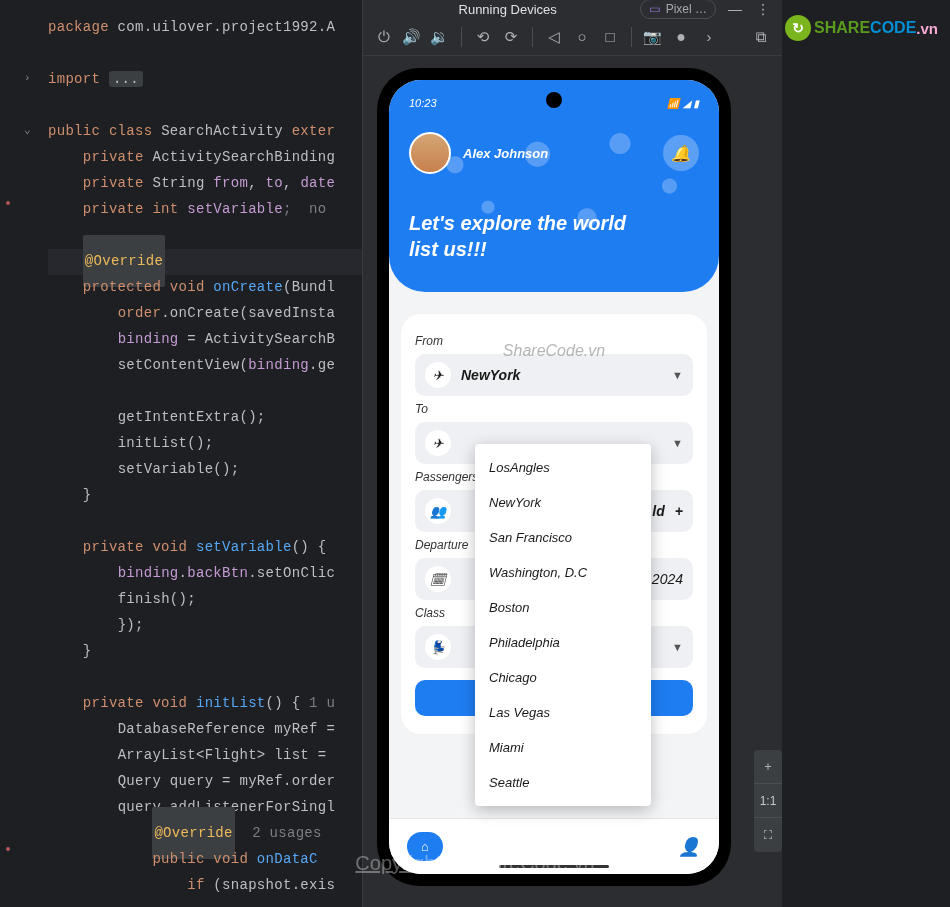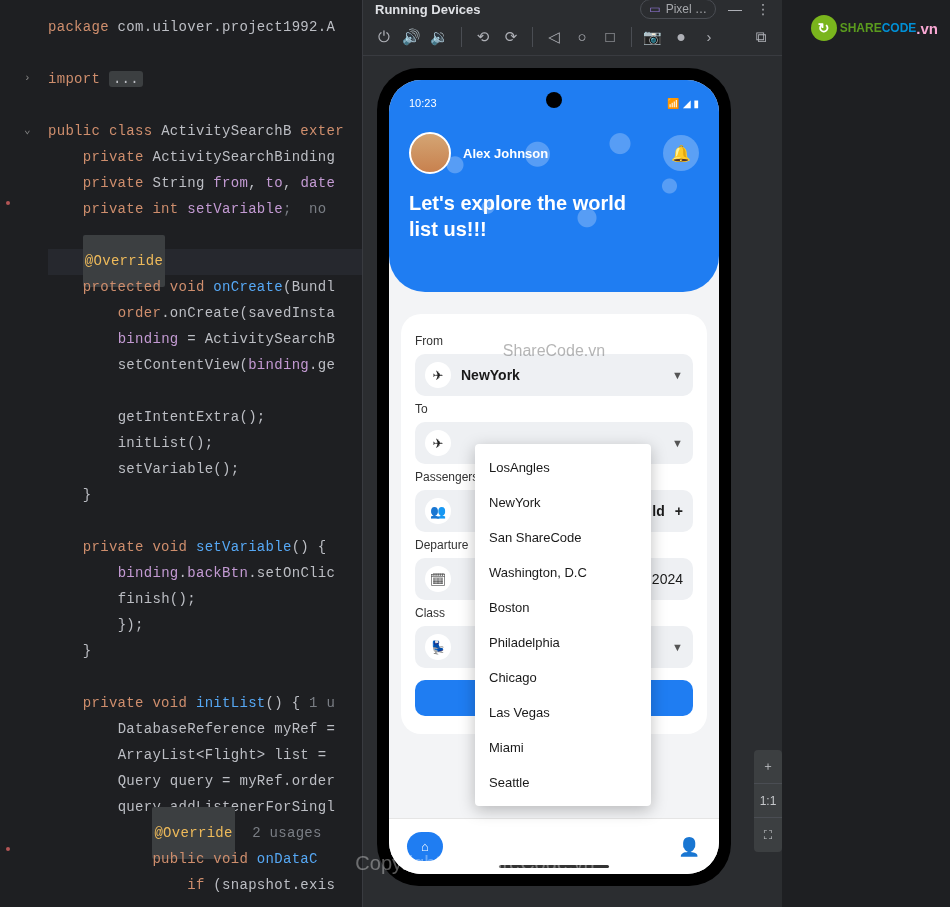--- a/index.html
+++ b/index.html
@@ -77,21 +77,21 @@
   height: 26px;
   border-radius: 50%;
   background: #7ab51d;
   color: white;
   display: flex;
   align-items: center;
   justify-content: center;
   font-size: 14px;
   margin-right: 3px;
 }
-.sharecode-text { color: #5a9b1e; font-size: 12px; }
+.sharecode-text { color: #5a9b1e; font-size: 16px; }
 .sharecode-vn { color: #f9a8d4; font-size: 15px; }
 
 
 .devices-panel {
   position: absolute;
   left: 362px;
   top: 0;
   width: 420px;
   height: 907px;
   background: #2b2d30;
@@ -99,21 +99,21 @@
   z-index: 5;
 }
 .devices-header {
   height: 18px;
   display: flex;
   align-items: center;
   padding: 0 12px;
   color: #dfe1e5;
   font-size: 13px;
 }
-.devices-title { flex: 1; font-weight: 700; }
+.devices-title { flex: 1; font-weight: 400; text-align: center; }
 .device-tab {
   display: flex;
   align-items: center;
   gap: 5px;
   color: #a6a8ac;
   font-size: 12px;
   padding: 2px 8px;
   border: 1px solid #4a4d53;
   border-radius: 10px;
 }
@@ -141,20 +141,21 @@
   border-radius: 42px;
   padding: 12px;
 }
 .phone-screen {
   width: 100%;
   height: 100%;
   background: #f3f4f6;
   border-radius: 32px;
   overflow: hidden;
   position: relative;
+  font-style: italic;
 }
 .phone-notch {
   position: absolute;
   top: 12px;
   left: 50%;
   transform: translateX(-50%);
   width: 16px;
   height: 16px;
   background: #000;
   border-radius: 50%;
@@ -218,21 +219,21 @@
   display: flex;
   align-items: center;
   justify-content: center;
   color: #1a1a1a;
   font-size: 16px;
 }
 .headline {
   color: white;
   font-size: 20px;
   font-weight: 700;
-  margin-top: 16px;
+  margin-top: 36px;
   line-height: 1.3;
   position: relative;
   z-index: 2;
 }
 
 
 .search-card {
   margin: 22px 12px 0;
   background: white;
   border-radius: 20px;
@@ -365,38 +366,39 @@
   position: absolute;
   bottom: 32px;
   left: 50%;
   transform: translateX(-50%);
   color: rgba(255,255,255,0.35);
   font-size: 20px;
   z-index: 200;
   pointer-events: none;
   text-align: center;
   width: 100%;
+  text-decoration: underline;
 }
 </style>
 </head>
 <body>
 
 <div class="code-area">
   <div class="gutter">
     <span class="fold-arrow" style="top:68px">›</span>
     <span class="fold-arrow" style="top:120px">⌄</span>
     <span class="breakpoint-marker" style="top:201px"></span>
     <span class="breakpoint-marker" style="top:847px"></span>
   </div>
   <div class="code-lines">
     <div class="line"><span class="kw-pkg">package</span><span class="ident"> com.uilover.project1992.A</span></div>
     <div class="line"> </div>
     <div class="line"><span class="kw-pkg">import </span><span class="str-hl">...</span></div>
     <div class="line"> </div>
-    <div class="line"><span class="kw">public class </span><span class="class-name">ActivitySearchB </span><span class="kw">exter</span></div>
+    <div class="line"><span class="kw">public class </span><span class="class-name">SearchActivity </span><span class="kw">exter</span></div>
     <div class="line">    <span class="kw">private </span><span class="type">ActivitySearchBinding</span></div>
     <div class="line">    <span class="kw">private </span><span class="type">String </span><span class="field">from</span><span class="ident">, </span><span class="field">to</span><span class="ident">, </span><span class="field">date</span></div>
     <div class="line">    <span class="kw">private int </span><span class="field">setVariable</span><span class="comment">;  no</span></div>
     <div class="line"> </div>
     <div class="line highlight-line">    <span class="annot-hl">@Override</span></div>
     <div class="line">    <span class="kw">protected void </span><span class="method">onCreate</span><span class="ident">(Bundl</span></div>
     <div class="line">        <span class="kw">order</span><span class="ident">.onCreate(savedInsta</span></div>
     <div class="line">        <span class="field">binding</span><span class="ident"> = ActivitySearchB</span></div>
     <div class="line">        <span class="ident">setContentView(</span><span class="field">binding</span><span class="ident">.ge</span></div>
     <div class="line"> </div>
@@ -495,21 +497,21 @@
         <div class="field-label">To</div>
         <div class="dropdown-container">
           <div class="input-row">
             <span class="input-icon">✈</span>
             <span class="input-value"></span>
             <span class="chevron">▼</span>
           </div>
           <div class="dropdown-popup">
             <div class="dd-item">LosAngles</div>
             <div class="dd-item">NewYork</div>
-            <div class="dd-item">San ShareCode</div>
+            <div class="dd-item">San Francisco</div>
             <div class="dd-item">Washington, D.C</div>
             <div class="dd-item">Boston</div>
             <div class="dd-item">Philadelphia</div>
             <div class="dd-item">Chicago</div>
             <div class="dd-item">Las Vegas</div>
             <div class="dd-item">Miami</div>
             <div class="dd-item">Seattle</div>
           </div>
         </div>
 

